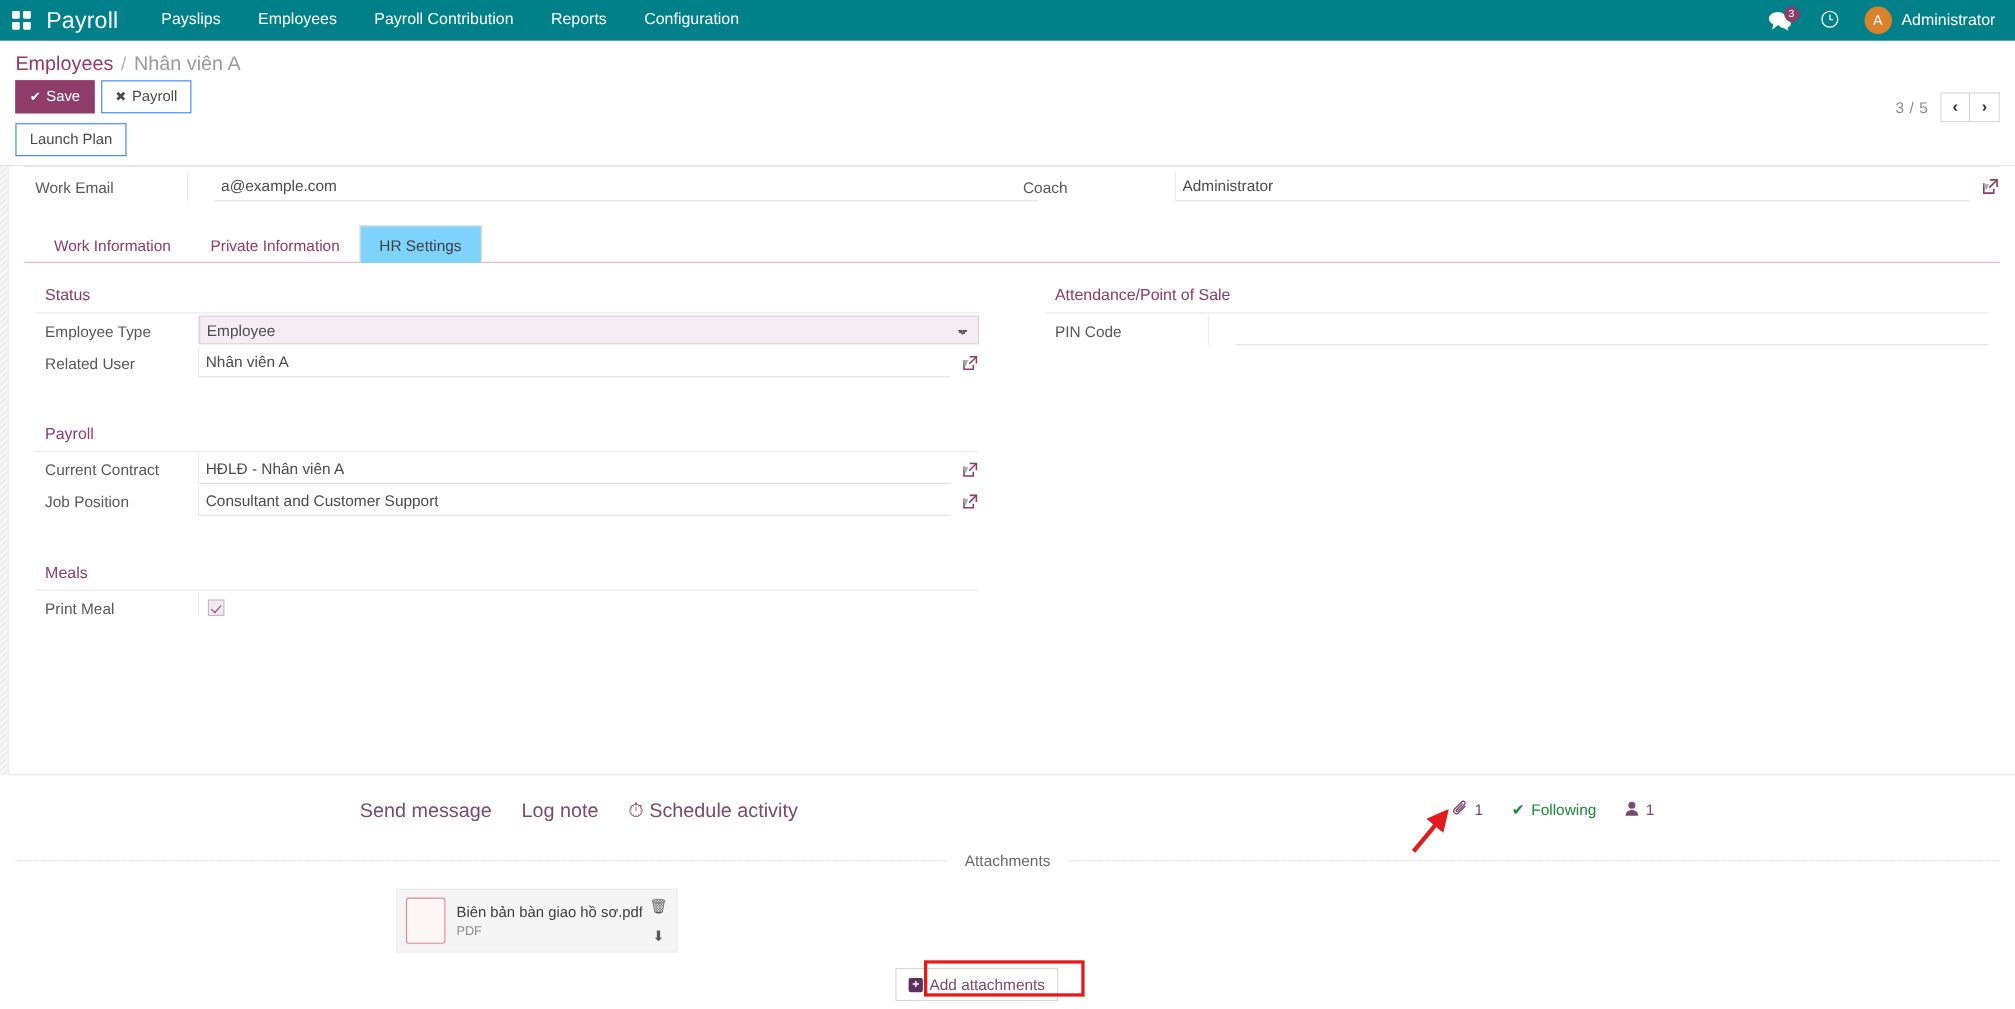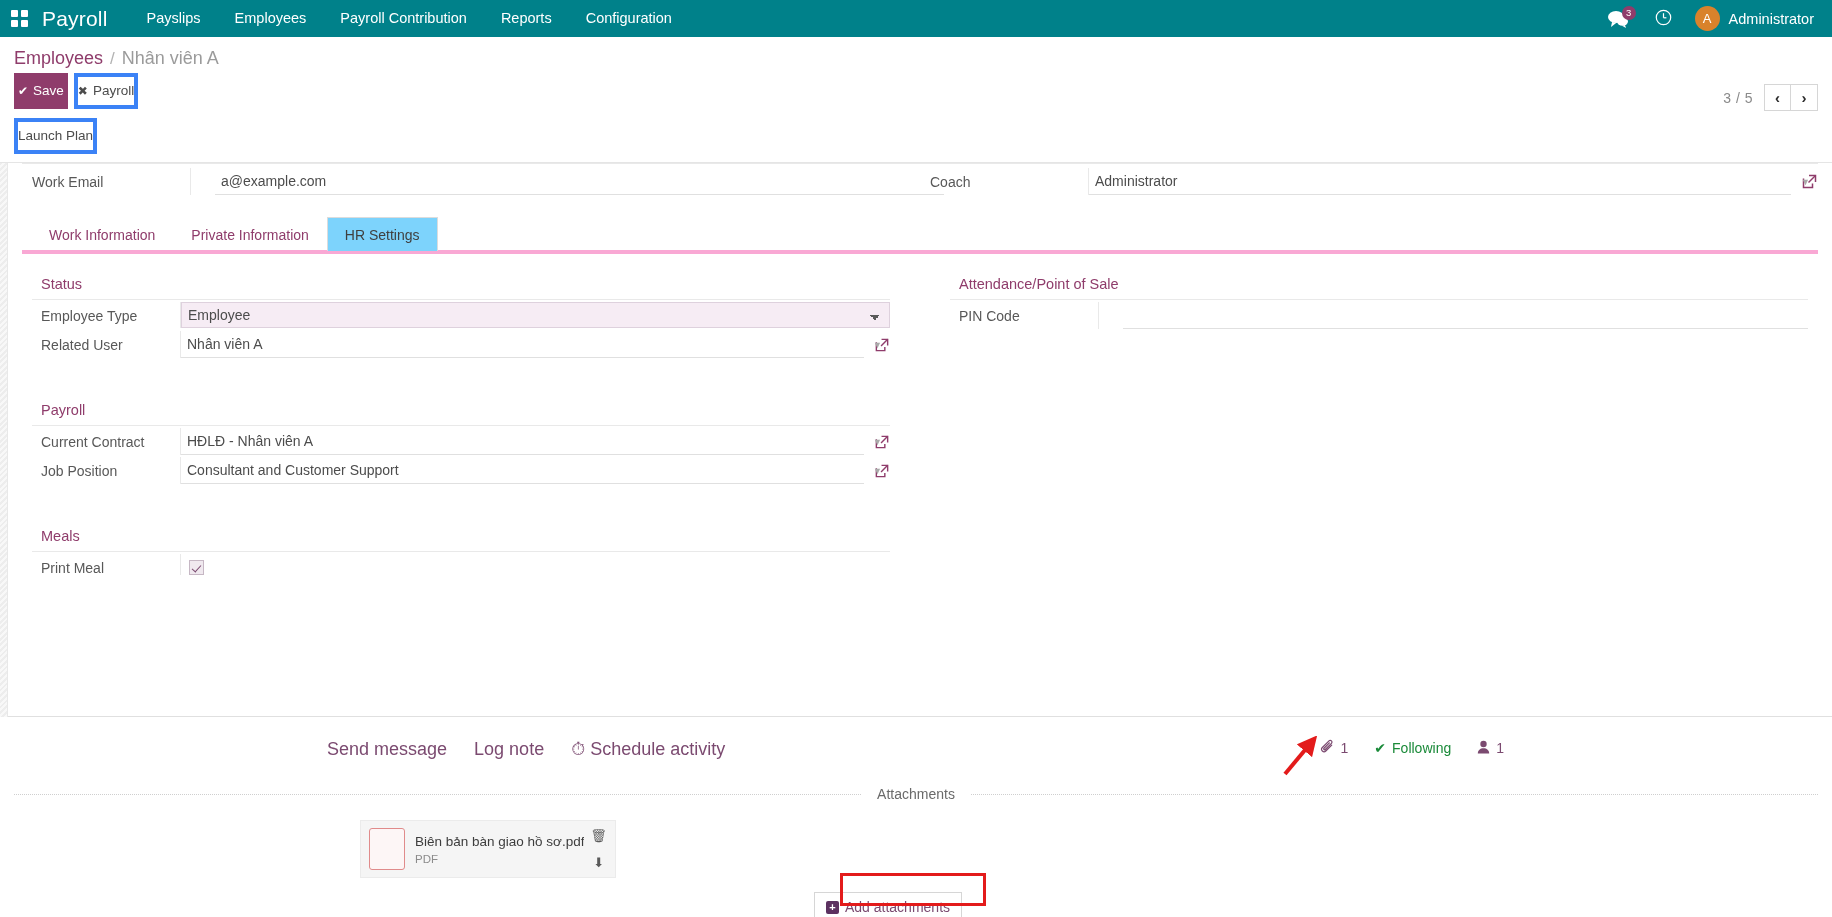--- a/index.html
+++ b/index.html
@@ -114,22 +114,22 @@
 
   .cp-row2 {
     display: flex;
     align-items: center;
     padding-bottom: 9px;
     position: relative;
   }
   .btn {
     font-family: "Liberation Sans", sans-serif;
     font-size: 13.5px;
-    padding: 5px 0;
-    border: 4px solid #3b82f6;
+    padding: 5px 12px;
+    border: 1px solid #3b82f6;
     background: #ffffff;
     color: #4c4c4c;
     cursor: pointer;
     border-radius: 0;
     line-height: 1.35;
   }
   .btn-primary {
     background: #8f3c6b;
     border-color: #8f3c6b;
     color: #ffffff;
@@ -197,21 +197,21 @@
     color: #4c4c4c;
     border-bottom: 1px solid transparent;
   }
 
   
   .top-row {
     display: flex;
     border-top: 1px solid #e9e9e9;
     padding-top: 4px;
   }
-  .top-col { display: flex; align-items: flex-start; gap: 20px; }
+  .top-col { display: flex; align-items: flex-start; }
   .top-col-l { width: 50%; }
   .top-col-r { width: 50%; }
   .top-lbl {
     width: 148px;
     font-size: 14px;
     color: #585858;
     padding: 6px 0 0 10px;
   }
   .top-val { flex: 1; border-left: 1px solid #e9e9e9; padding-left: 0; }
 
@@ -240,21 +240,21 @@
     color: #8f3c6b;
     cursor: pointer;
     display: inline-flex;
     flex: 0 0 auto;
   }
 
   
   .notebook { padding-top: 22px; }
   .tabs {
     display: flex;
-    border-bottom: 4px solid #f9a8d4;
+    border-bottom: 1px solid #f9a8d4;
     padding-left: 9px;
   }
   .tab {
     padding: 9px 17px 8px 17px;
     font-size: 14px;
     color: #8f3c6b;
     cursor: pointer;
     border: 1px solid transparent;
     border-bottom: none;
     margin-bottom: -1px;

